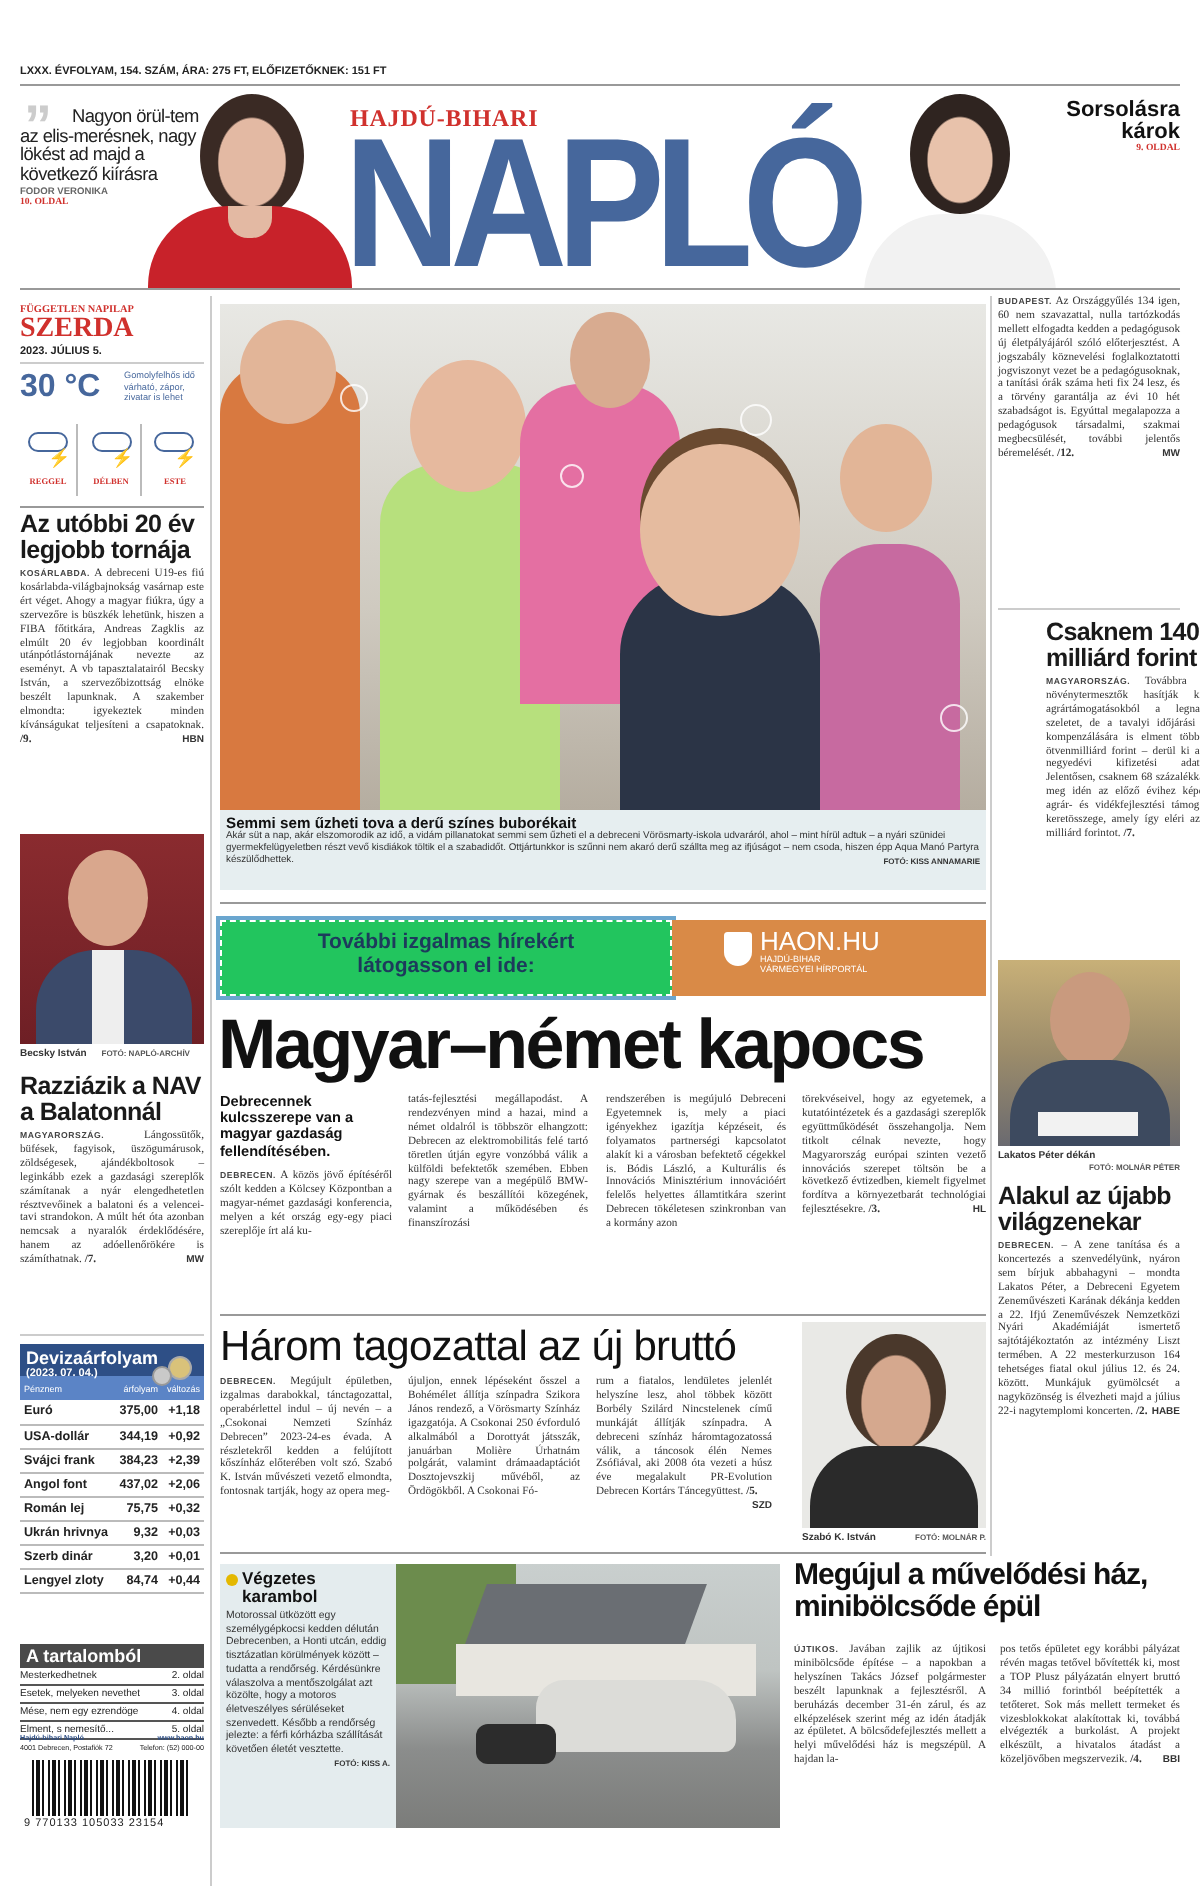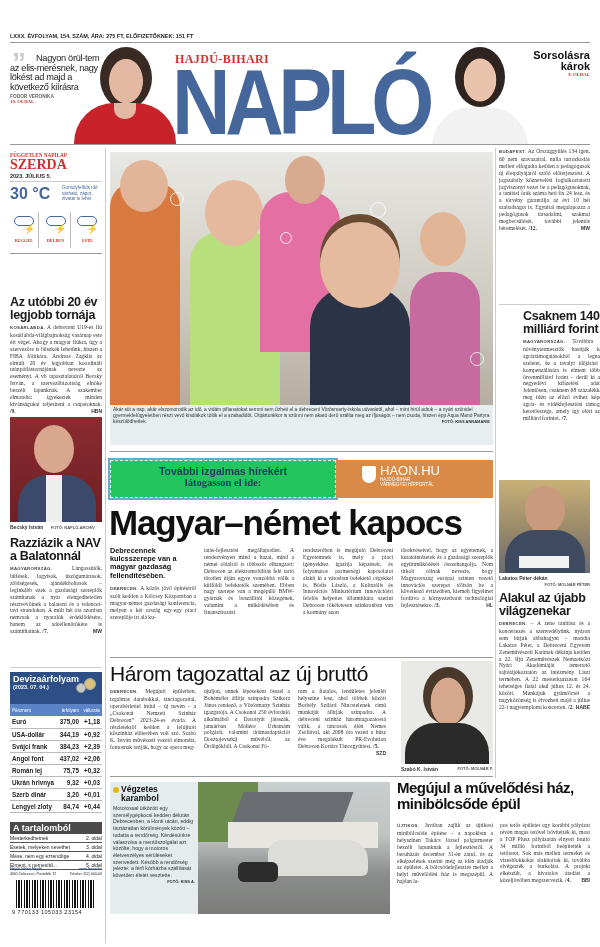--- a/index.html
+++ b/index.html
@@ -81,21 +81,21 @@
   <div style="width:29px;text-align:center;">
     <div style="height:22px;position:relative;">
       <div style="position:absolute;left:4px;top:4px;width:20px;height:10px;border:1px solid #46679c;border-radius:8px;background:#fff;"></div>
       <div style="position:absolute;left:14px;top:13px;color:#f0a400;font-size:9px;line-height:9px;">⚡</div>
     </div>
     <div class="sans red" style="font-size:4.3px;font-weight:bold;margin-top:4px;">ESTE</div>
   </div>
 </div>
 <div class="hr" style="left:10px;top:253px;width:92px;"></div>
 
-<div class="col" style="left:10px;top:256px;width:92px;margin-top:40px;">
+<div class="col" style="left:10px;top:256px;width:92px;">
   <h2 class="headline" style="font-size:12.5px;line-height:13px;margin-bottom:2px;">Az utóbbi 20 év legjobb tornája</h2>
   <p class="body-text"><span class="kicker">KOSÁRLABDA.</span> <span>A debreceni U19-es fiú kosárlabda-világbajnokság vasárnap este ért véget. Ahogy a magyar fiúkra, úgy a szervezőre is büszkék lehetünk, hiszen a FIBA főtitkára, Andreas Zagklis az elmúlt 20 év legjobban koordinált utánpótlástornájának nevezte az eseményt. A vb tapasztalatairól Becsky István, a szervezőbizottság elnöke beszélt lapunknak. A szakember elmondta: igyekeztek minden kívánságukat teljesíteni a csapatoknak.</span> <b>/9.</b><span class="sig">HBN</span></p>
 </div>
 
 <div class="photo" style="left:10px;top:417px;width:92px;height:105px;background:linear-gradient(180deg,#8a2b2f,#6e1f25);">
   <div style="position:absolute;left:24px;top:8px;width:40px;height:48px;border-radius:50%;background:#d9a78d;"></div>
   <div style="position:absolute;left:8px;top:58px;width:78px;height:50px;border-radius:30px 30px 0 0;background:#3b4a6a;"></div>
   <div style="position:absolute;left:36px;top:58px;width:16px;height:50px;background:#eee;"></div>
 </div>
 <div class="abs cap" style="left:10px;top:524px;width:92px;">
@@ -103,21 +103,21 @@
   <small style="margin-left:6px;">FOTÓ: NAPLÓ-ARCHÍV</small>
 </div>
 
 <div class="col" style="left:10px;top:537px;width:92px;">
   <h2 class="headline" style="font-size:12.5px;line-height:13px;margin-bottom:2px;">Razziázik a NAV a Balatonnál</h2>
   <p class="body-text"><span class="kicker">MAGYARORSZÁG.</span> <span>Lángossütők, büfések, fagyisok, üszögumárusok, zöldségesek, ajándékboltosok – leginkább ezek a gazdasági szereplők számítanak a nyár elengedhetetlen résztvevőinek a balatoni és a velencei-tavi strandokon. A múlt hét óta azonban nemcsak a nyaralók érdeklődésére, hanem az adóellenőrökére is számíthatnak.</span> <b>/7.</b><span class="sig">MW</span></p>
 </div>
 <div class="hr" style="left:10px;top:667px;width:92px;background:#ccc;"></div>
 
 <div class="abs" style="left:10px;top:672px;width:92px;">
-  <div style="background:#2e4f86;padding:2px 3px;position:relative;height:32px;">
+  <div style="background:#2e4f86;padding:2px 3px;position:relative;height:16px;">
     <div class="sans" style="color:#fff;font-weight:bold;font-size:9px;">Devizaárfolyam</div>
     <div class="sans" style="color:#fff;font-weight:bold;font-size:5.5px;">(2023. 07. 04.)</div>
     <div style="position:absolute;right:6px;top:6px;width:12px;height:12px;border-radius:50%;background:#d9c27a;border:1px solid #aaa;"></div>
     <div style="position:absolute;right:16px;top:11px;width:10px;height:10px;border-radius:50%;background:#c9c9c9;border:1px solid #999;"></div>
   </div>
   <table class="fx-table" style="width:92px;border-collapse:collapse;">
     <tbody>
         <tr style="background:#5b84c6;">
       <td style="color:#fff;font-weight:normal;font-size:4.5px;border:none;height:9px;">Pénznem</td>
       <td style="color:#fff;font-weight:normal;font-size:4.5px;border:none;text-align:right;">árfolyam</td>
@@ -216,31 +216,32 @@
   <div style="position:absolute;left:200px;top:135px;width:100px;height:125px;background:#2b3446;border-radius:40px 40px 0 0;"></div>
   <div style="position:absolute;left:210px;top:70px;width:80px;height:86px;border-radius:50%;background:#e5bb9f;box-shadow:0 -8px 0 #6a4a30;"></div>
   <div style="position:absolute;left:300px;top:120px;width:70px;height:140px;background:#c76aa0;border-radius:30px 30px 0 0;"></div>
   <div style="position:absolute;left:310px;top:60px;width:46px;height:54px;border-radius:50%;background:#e2b597;"></div>
   <div style="position:absolute;left:60px;top:40px;width:14px;height:14px;border-radius:50%;border:1px solid rgba(255,255,255,.8);"></div>
   <div style="position:absolute;left:170px;top:80px;width:12px;height:12px;border-radius:50%;border:1px solid rgba(255,255,255,.8);"></div>
   <div style="position:absolute;left:260px;top:50px;width:16px;height:16px;border-radius:50%;border:1px solid rgba(255,255,255,.8);"></div>
   <div style="position:absolute;left:360px;top:200px;width:14px;height:14px;border-radius:50%;border:1px solid rgba(255,255,255,.8);"></div>
 </div>
 <div class="abs" style="left:110px;top:405px;width:383px;height:40px;background:#e6eef0;padding:2px 3px;">
+  <div class="sans" style="font-size:7.6px;font-weight:bold;color:#111;">Semmi sem űzheti tova a derű színes buborékait</div>
   <div class="sans" style="font-size:4.9px;line-height:6.2px;color:#333;">
     <span>Akár süt a nap, akár elszomorodik az idő, a vidám pillanatokat semmi sem űzheti el a debreceni Vörösmarty-iskola udvaráról, ahol – mint hírül adtuk – a nyári szünidei gyermekfelügyeletben részt vevő kisdiákok töltik el a szabadidőt. Ottjártunkkor is szűnni nem akaró derű szállta meg az ifjúságot – nem csoda, hiszen épp Aqua Manó Partyra készülődhettek.</span>
     <span style="float:right;font-weight:bold;font-size:4px;">FOTÓ: KISS ANNAMARIE</span>
   </div>
 </div>
 <div class="hr" style="left:110px;top:451px;width:383px;"></div>
 
 <div class="abs" style="left:110px;top:460px;width:383px;height:38px;display:flex;">
   <div style="flex:0 0 226px;background:#22c55e;border:1px dashed #fff;outline:2px solid #6aa6cf;text-align:center;padding-top:4px;">
     <div class="sans" style="color:#1d3a5c;font-weight:bold;font-size:10.5px;line-height:12px;">További izgalmas hírekért</div>
-    <div class="sans" style="color:#1d3a5c;font-weight:bold;font-size:10.5px;line-height:12px;font-family:Liberation Serif, serif;">látogasson el ide:</div>
+    <div class="sans" style="color:#1d3a5c;font-weight:bold;font-size:10.5px;line-height:12px;">látogasson el ide:</div>
   </div>
   <div style="flex:1;background:#d98a47;position:relative;padding:4px 0 0 44px;">
     <div style="position:absolute;left:26px;top:6px;width:14px;height:17px;background:#fff;border-radius:2px 2px 8px 8px;"></div>
     <div class="sans" style="color:#fff;font-size:13px;line-height:13px;">HAON.HU</div>
     <div class="sans" style="color:#fff;font-size:4.5px;">HAJDÚ-BIHAR</div>
     <div class="sans" style="color:#fff;font-size:4.5px;">VÁRMEGYEI HÍRPORTÁL</div>
   </div>
 </div>
 
 <h1 class="abs sans" style="left:109px;top:503px;font-size:35px;line-height:40px;font-weight:bold;color:#111;letter-spacing:-1.2px;">Magyar–német kapocs</h1>

